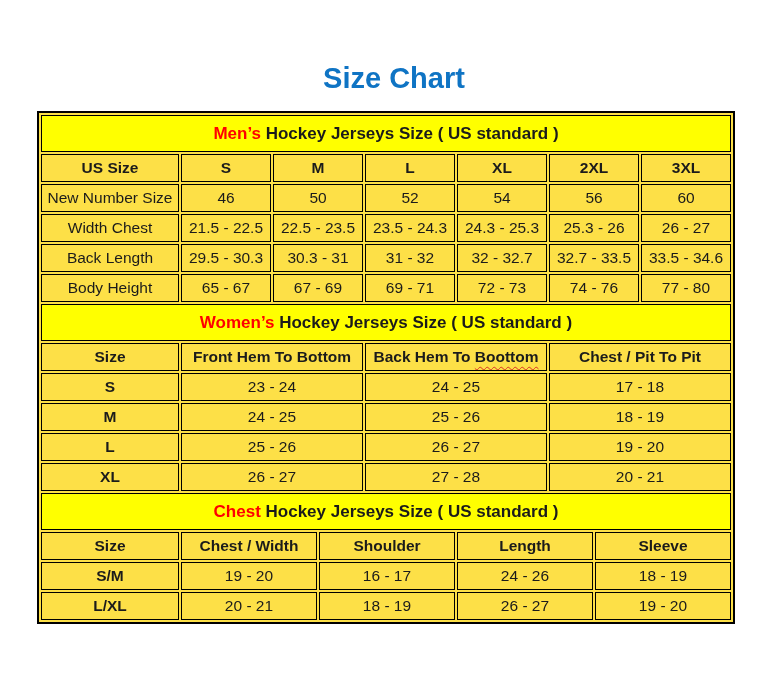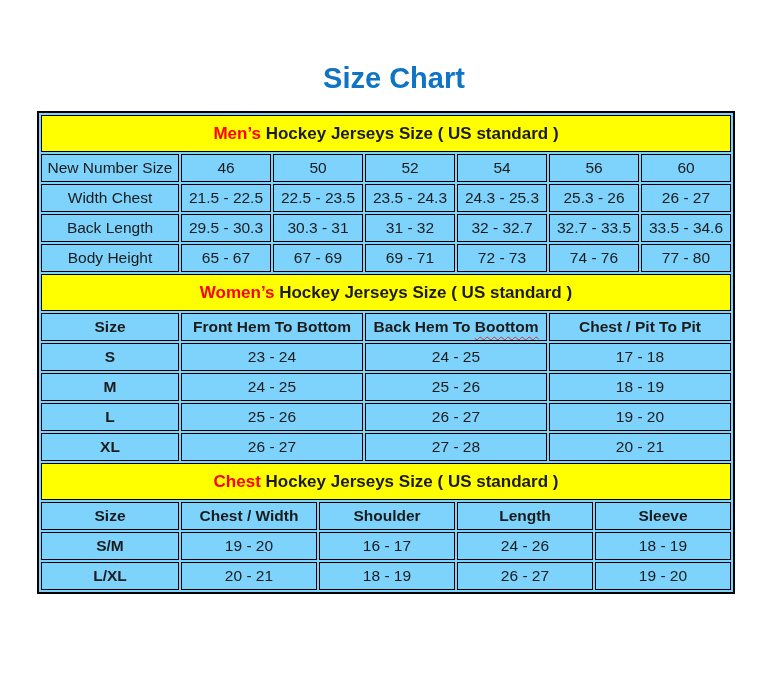--- a/index.html
+++ b/index.html
@@ -19,21 +19,21 @@
     font-weight: bold;
     letter-spacing: 0px;
     color: #0f74c4;
   }
   table.size-chart {
     margin: 16px 0 0 37px;
     border: 2px solid #000;
     border-collapse: separate;
     border-spacing: 2px;
     table-layout: fixed;
-    background: #7dd3fc;
+    background: #fde047;
   }
   col.c-label { width: 138px; }
   col.c-sub { width: 44px; }
   td, th {
     border: 1px solid #000;
     text-align: center;
     vertical-align: middle;
     font-size: 15.5px;
     padding: 2px 2px;
     height: 22px;
@@ -80,20 +80,29 @@
         <col class="c-sub">
     </colgroup>
 
     <tbody>
         <tr>
       <td class="band" colspan="13">
         <span class="hl">Men’s</span><span> Hockey Jerseys Size ( US standard )</span>
       </td>
     </tr>
     <tr>
+      <th>US Size</th>
+      <th colspan="2">S</th>
+      <th colspan="2">M</th>
+      <th colspan="2">L</th>
+      <th colspan="2">XL</th>
+      <th colspan="2">2XL</th>
+      <th colspan="2">3XL</th>
+    </tr>
+    <tr>
       <td class="plain">New Number Size</td>
       <td class="plain" colspan="2">46</td>
       <td class="plain" colspan="2">50</td>
       <td class="plain" colspan="2">52</td>
       <td class="plain" colspan="2">54</td>
       <td class="plain" colspan="2">56</td>
       <td class="plain" colspan="2">60</td>
     </tr>
     <tr>
       <td class="plain">Width Chest</td>

